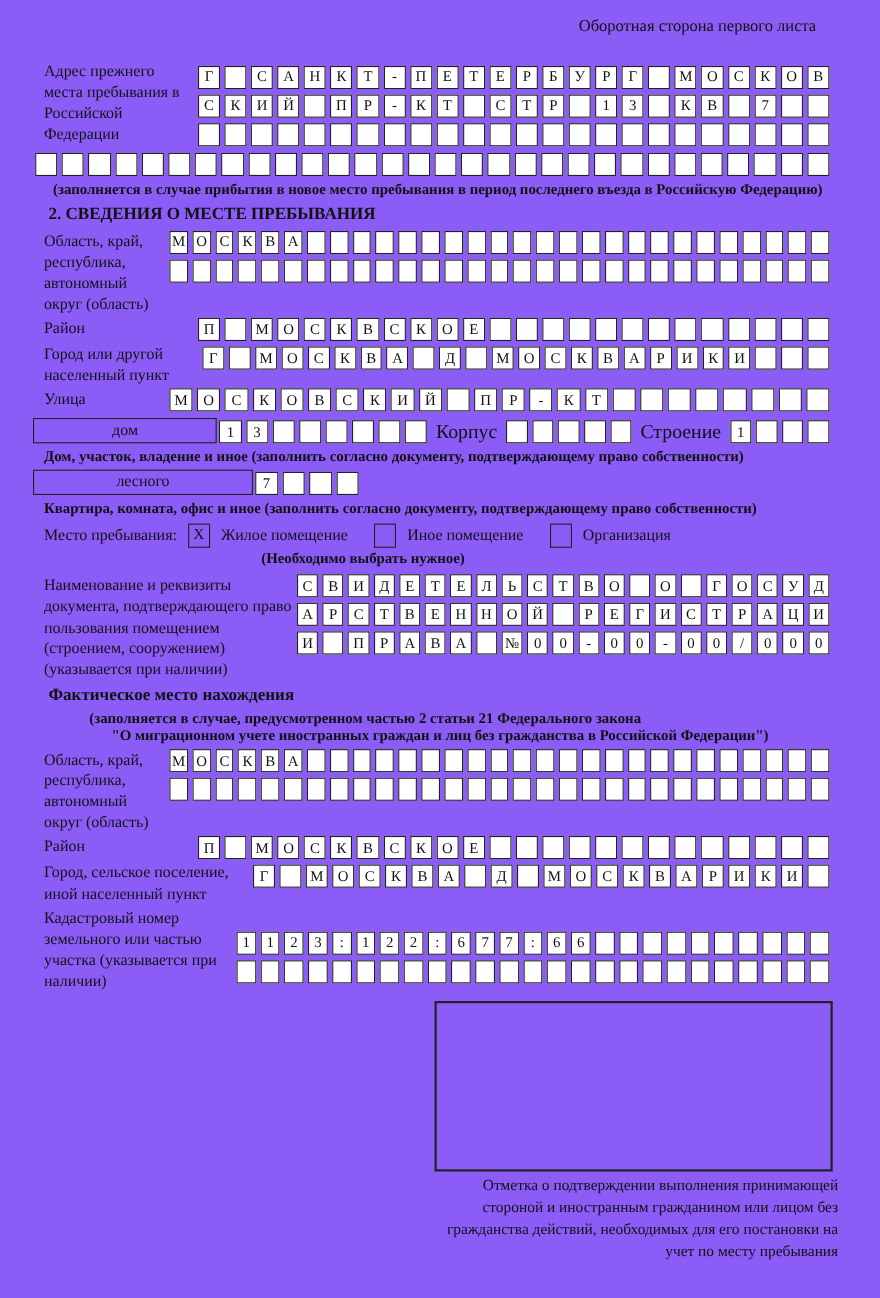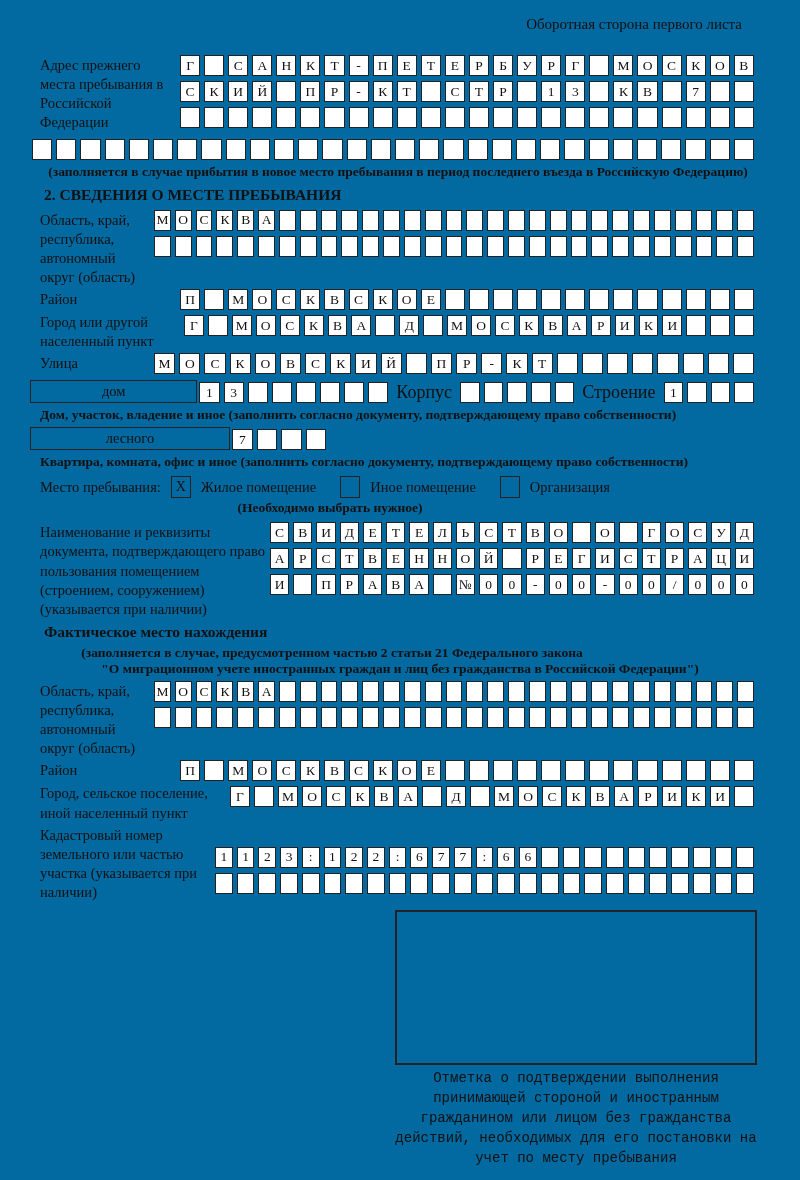--- a/index.html
+++ b/index.html
@@ -2,21 +2,21 @@
 <html><head>
 <meta charset="utf-8">
 <style>
   * { box-sizing: border-box; margin: 0; padding: 0; }
   html, body { background: #ffffff; }
   body {
     width: 800px; height: 1180px;
     font-family: "Liberation Serif", "DejaVu Serif", serif;
     color: #111;
   }
-  .page { position: relative; width: 800px; height: 1180px; overflow: hidden; background: #0369a1; }
+  .page { position: relative; width: 800px; height: 1180px; overflow: hidden; background: #8b5cf6; }
 
   .hdr { padding: 16px 58px 0 0; text-align: right; font-size: 15px; }
 
   .field { display: flex; align-items: flex-start; margin-left: 40px; }
   .lbl { font-size: 14.5px; line-height: 1.32; padding-top: 1px; }
   .rows { display: flex; flex-direction: column; gap: 5px; }
 
   .grid-row { display: flex; }
   .cell {
     flex: 1 1 0; height: 21px; margin: 0 2px;
@@ -39,23 +39,23 @@
 
   .stayrow { display: flex; align-items: center; margin-left: 40px; font-size: 14.5px; }
   .chk {
     width: 20px; height: 22px; border: 1.6px solid #222; margin: 0 10px;
     display: inline-flex; align-items: center; justify-content: center;
     font-size: 14px; flex: none;
   }
   .opt-label { margin-right: 14px; white-space: nowrap; }
 
   .stamp-box { margin: 8px 0 0 395px; width: 362px; height: 155px; border: 2px solid #222; }
-  .stamp-note { margin: 4px 0 15px 390px; width: 372px; text-align: center; font-size: 14px; line-height: 1.42; font-family: Liberation Mono, monospace; }
-
-  .mt2 { margin-top: 2px; } .mt4 { margin-top: 4px; } .mt6 { margin-top: 6px; } .mt22 { margin-top: 22px; }
+  .stamp-note { margin: 4px 0 15px 390px; width: 372px; text-align: right; font-size: 14px; line-height: 1.42; }
+
+  .mt2 { margin-top: 2px; } .mt4 { margin-top: 4px; } .mt6 { margin-top: 6px; } .mt22 { margin-top: 22px; align-items: flex-end; }
 </style>
 </head>
 <body>
 
 <div class="page">
 
   <div class="hdr">Оборотная сторона первого листа</div>
 
   <div class="field mt22">
     <div class="lbl" style="width:138px">Адрес прежнего места пребывания в Российской Федерации</div>

